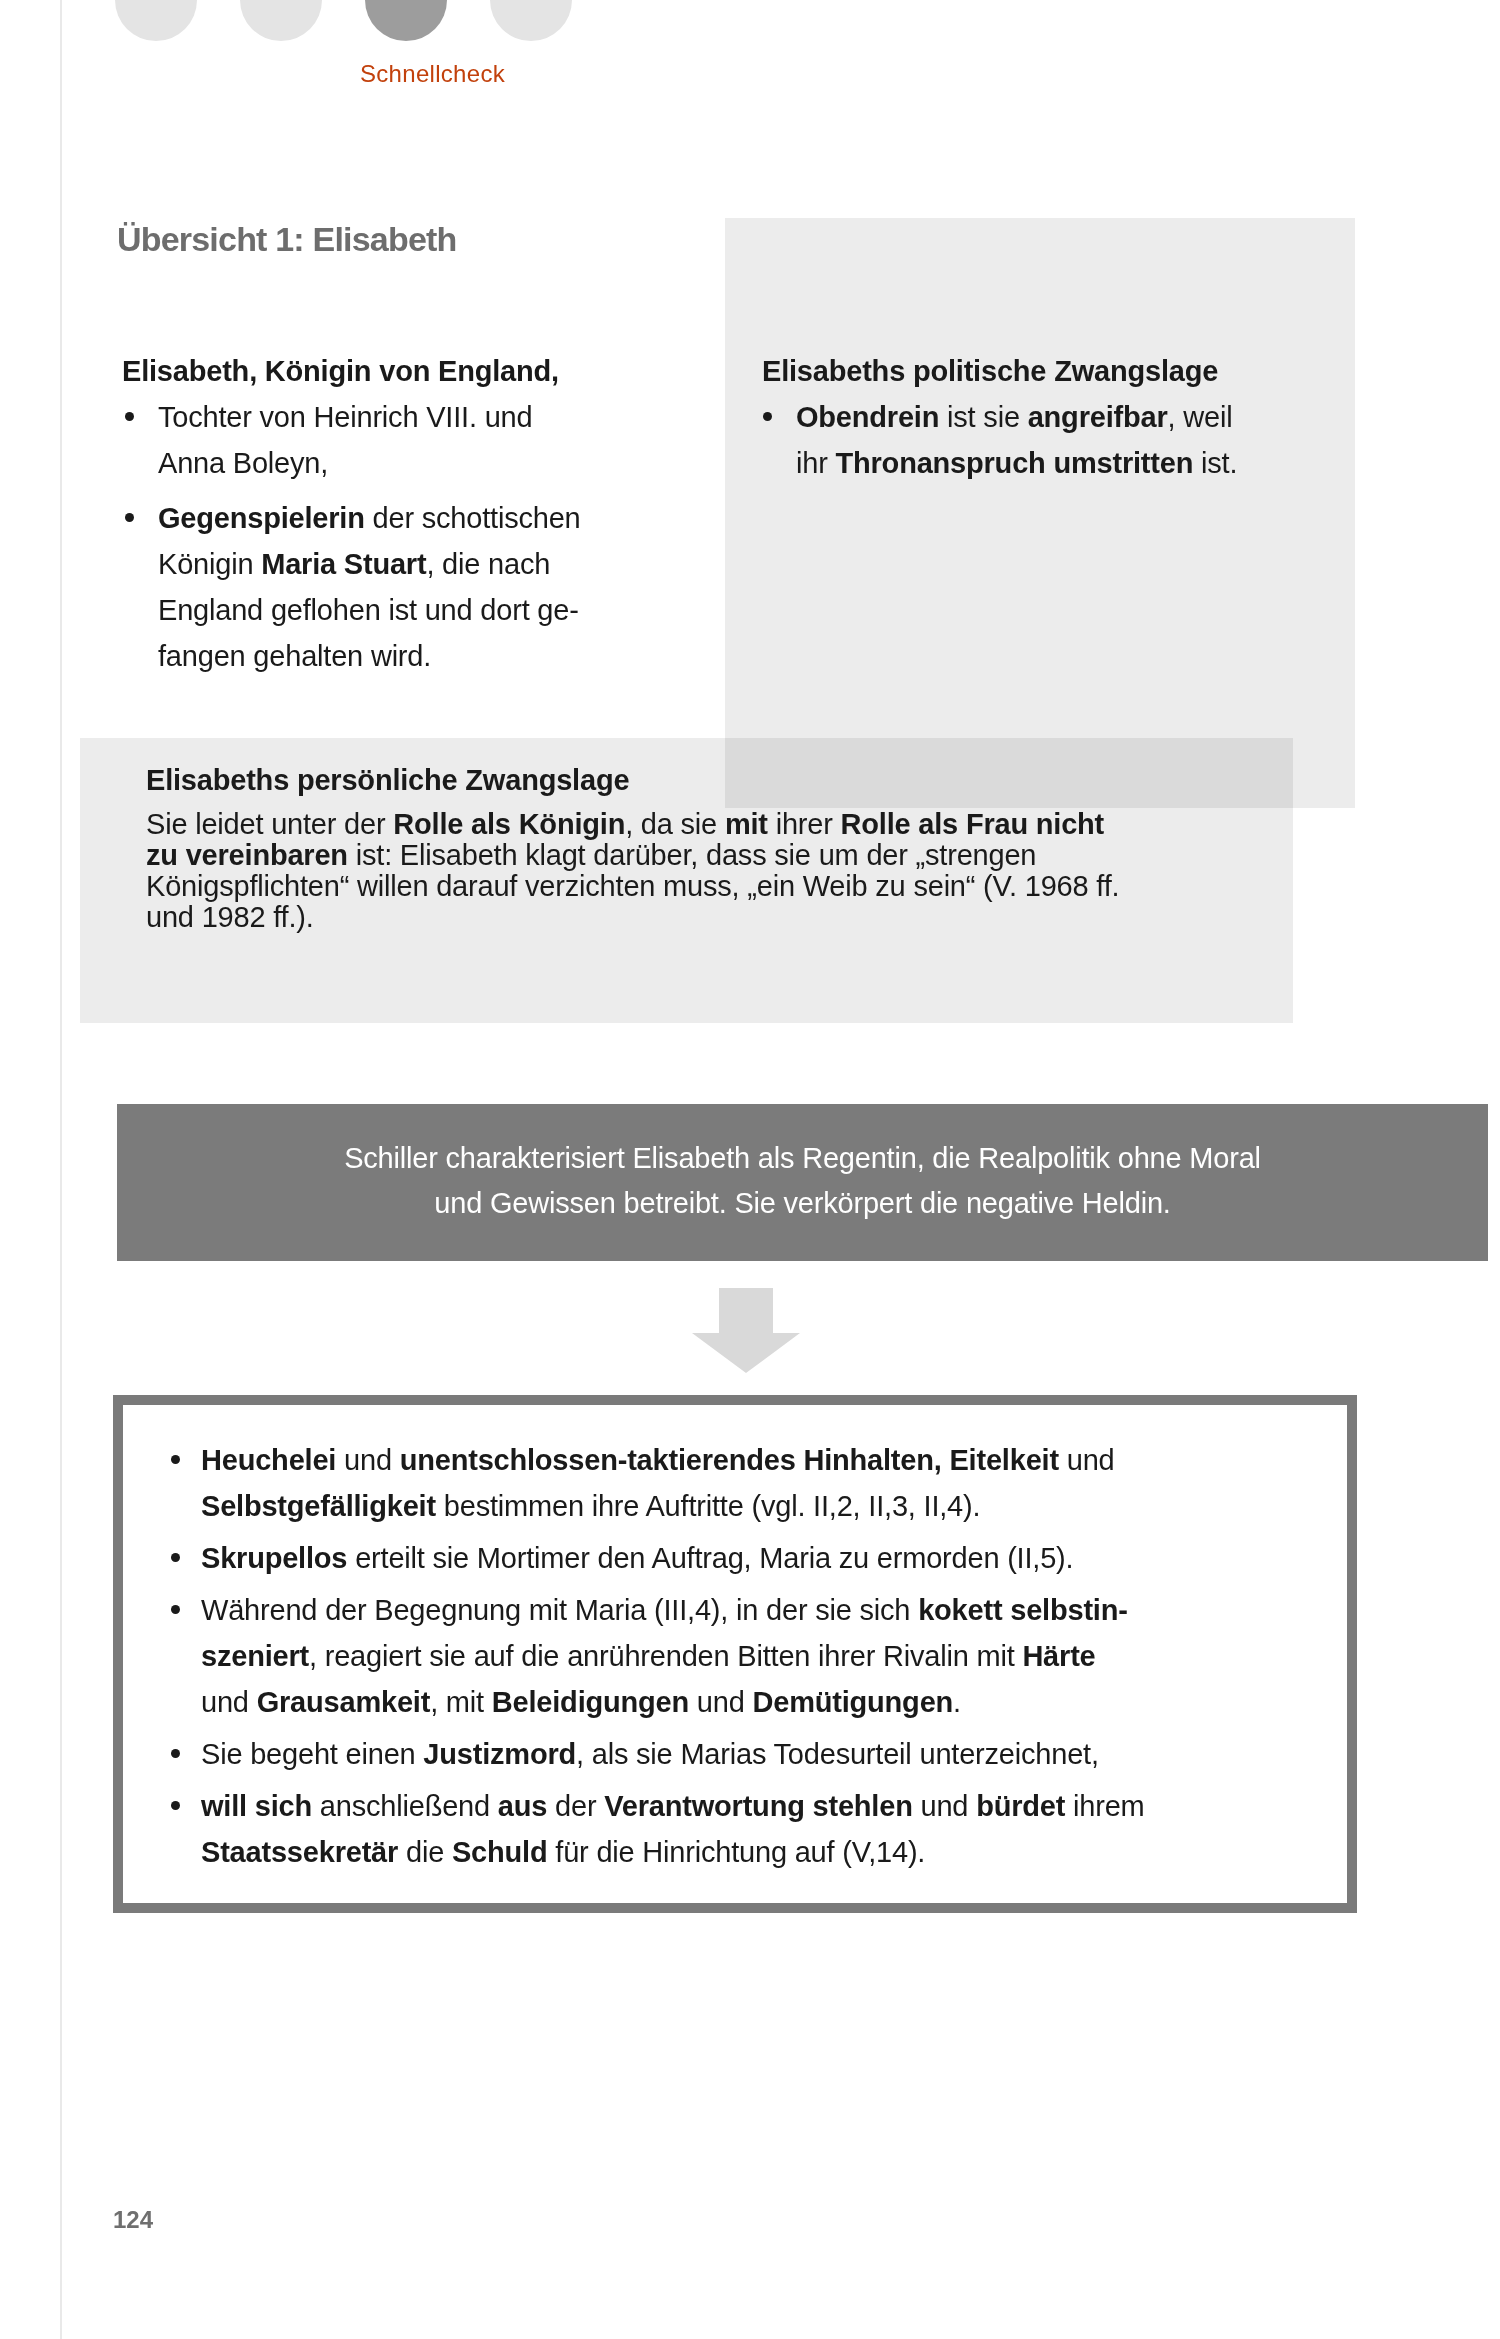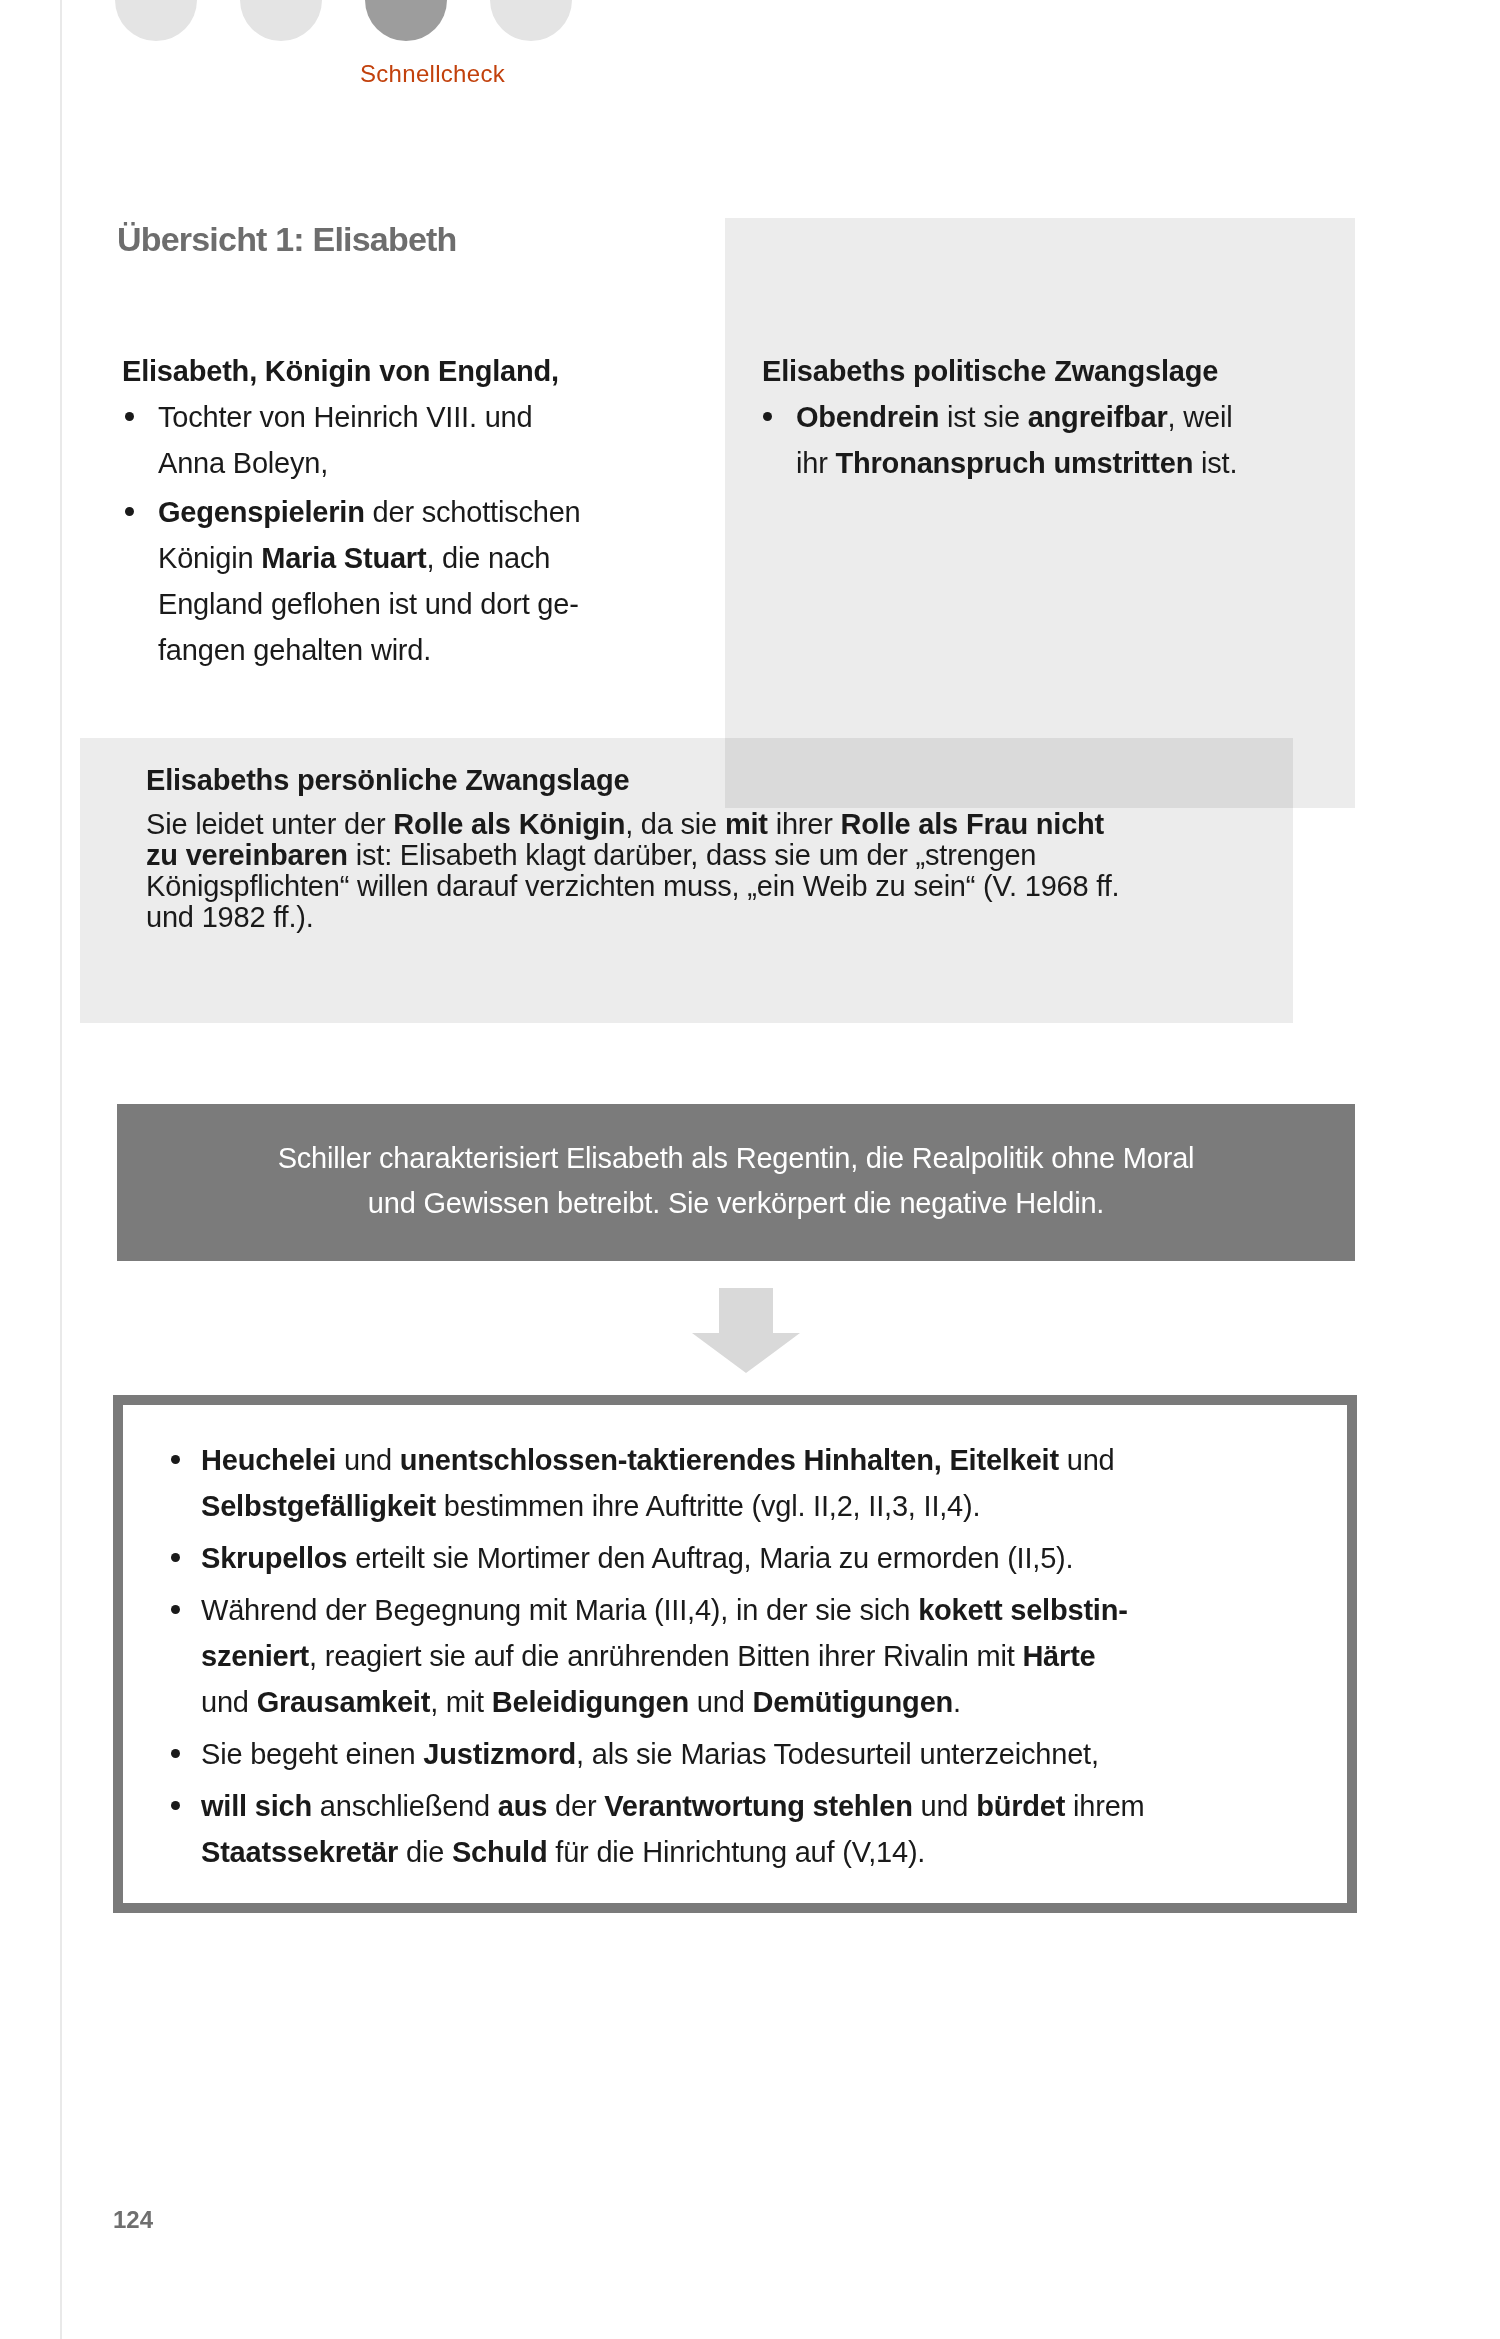--- a/index.html
+++ b/index.html
@@ -18,32 +18,32 @@
   .txt{font-size:29px;line-height:46px;letter-spacing:-0.2px;color:#1a1a1a;}
   b{font-weight:700;}
   .heading{font-weight:700;}
   .bullets{list-style:none;margin:0;padding:0;}
   .bullets li{position:relative;}
   .bullets li::before{content:"";position:absolute;width:9px;height:9px;border-radius:50%;background:#1a1a1a;top:18px;}
   
   .intro{position:absolute;left:122px;top:348px;width:560px;}
   .intro .bullets li{padding-left:36px;}
   .intro .bullets li::before{left:3px;}
-  .intro .bullets li + li{margin-top:3px;}
+  .intro .bullets li + li{margin-top:9px;}
   
   .political-box{position:absolute;left:725px;top:218px;width:630px;height:590px;background:rgba(0,0,0,0.075);}
   .political-content{position:absolute;left:762px;top:348px;width:575px;}
   .political-content .bullets li{padding-left:34px;}
   .political-content .bullets li::before{left:1px;}
   .political-content .bullets li + li{margin-top:5px;}
   .personal-box{position:absolute;left:80px;top:738px;width:1213px;height:285px;background:rgba(0,0,0,0.075);}
   .personal-content{position:absolute;left:122px;top:757px;width:1160px;margin-left:24px;}
   .personal-content .para{margin-top:6px;line-height:31px;}
   
-  .statement-box{position:absolute;left:117px;top:1104px;width:1238px;height:157px;background:#7b7b7b;}
+  .statement-box{position:absolute;left:117px;top:1104px;width:1371px;height:157px;background:#7b7b7b;}
   .statement-text{position:absolute;left:0;top:32px;width:100%;text-align:center;color:#ffffff;font-size:29px;line-height:45px;letter-spacing:-0.2px;}
   
   .down-arrow{position:absolute;left:692px;top:1288px;width:108px;height:84px;}
   .down-arrow .stem{position:absolute;left:27px;top:0;width:54px;height:45px;background:#d9d9d9;}
   .down-arrow .head{position:absolute;left:0;top:45px;width:0;height:0;border-left:54px solid transparent;border-right:54px solid transparent;border-top:40px solid #d9d9d9;}
   
   .conclusion-box{position:absolute;left:113px;top:1395px;width:1244px;height:518px;border:10px solid #7a7a7a;background:#ffffff;box-sizing:border-box;}
   .conclusion-list{position:absolute;left:171px;top:1437px;width:1140px;}
   .conclusion-list .bullets li{padding-left:30px;}
   .conclusion-list .bullets li::before{left:0;}

